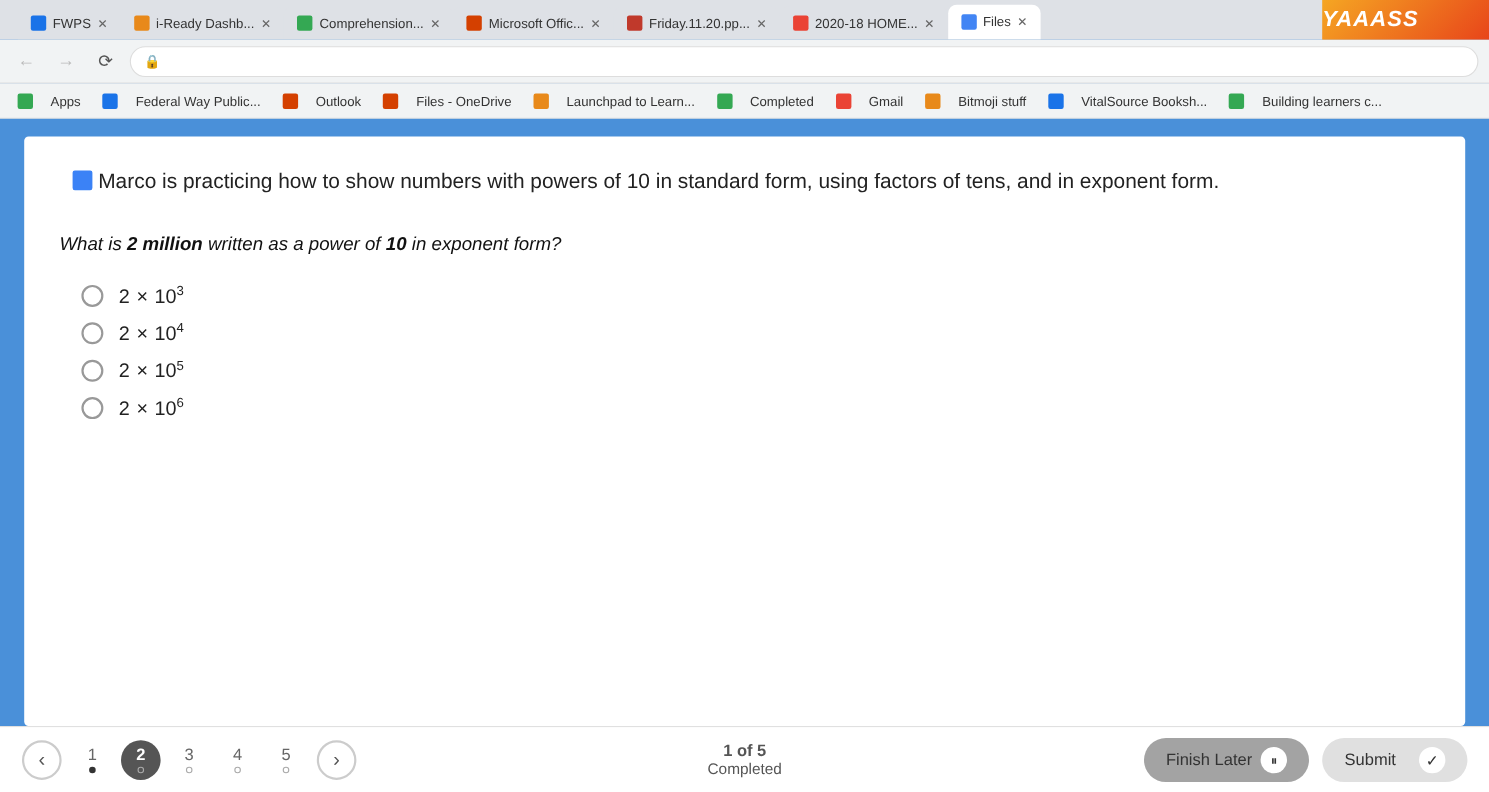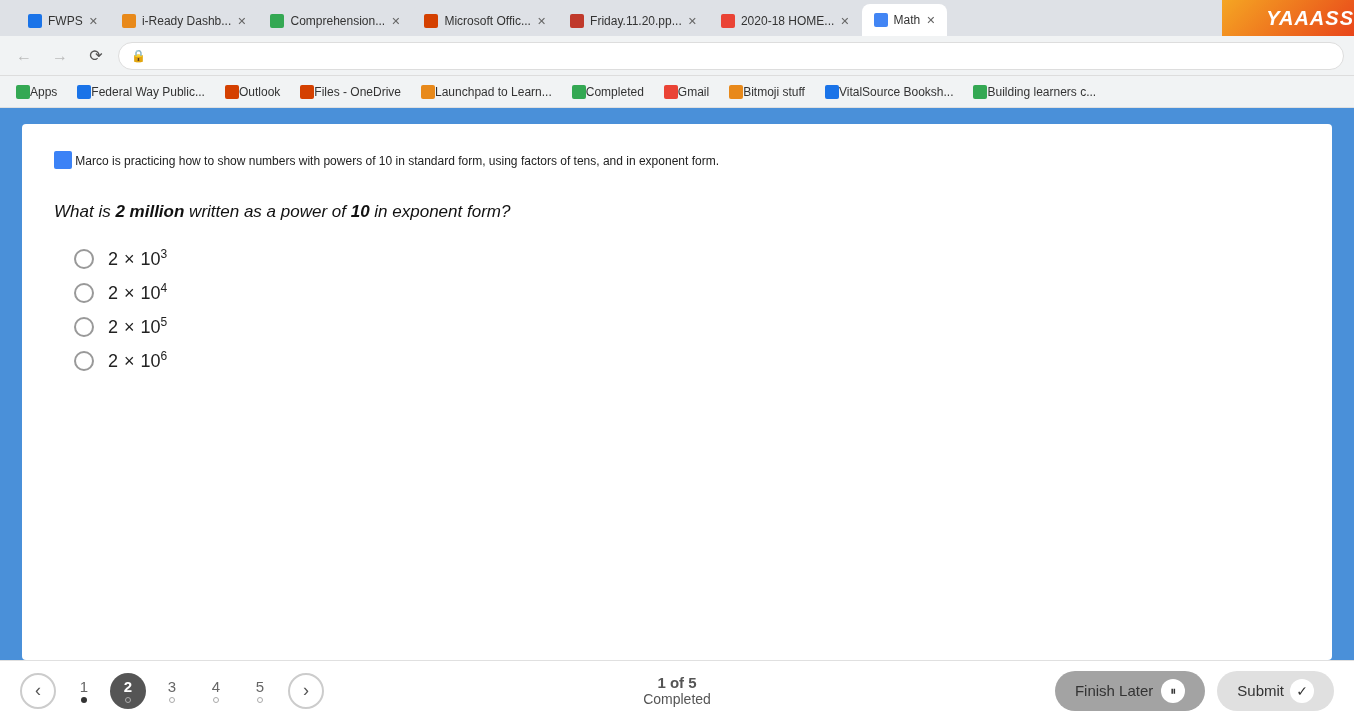--- a/index.html
+++ b/index.html
@@ -38,26 +38,26 @@
     .tab-favicon { width: 14px; height: 14px; border-radius: 2px; flex-shrink: 0; }
     .tab-label { overflow: hidden; text-overflow: ellipsis; white-space: nowrap; flex: 1; }
     .tab-close { font-size: 11px; color: #666; cursor: pointer; flex-shrink: 0; }
     .tab-new { width: 28px; height: 28px; display: flex; align-items: center; justify-content: center; font-size: 18px; color: #555; cursor: pointer; background: none; border: none; }
 
     
     .yaaass-area {
       position: absolute;
       right: 0;
       top: 0;
-      width: 132px;
+      width: 152px;
       height: 36px;
       background: linear-gradient(135deg, #f5a623, #e8451a);
       display: flex;
       align-items: center;
-      justify-content: flex-end;
+      justify-content: flex-start;
       overflow: hidden;
     }
     .yaaass-text { color: #fff; font-weight: bold; font-size: 20px; font-style: italic; letter-spacing: 1px; }
 
     
     .address-bar {
       background: #f1f3f4;
       height: 40px;
       display: flex;
       align-items: center;
@@ -90,21 +90,21 @@
       align-items: center;
       padding: 0 8px;
       gap: 4px;
       flex-shrink: 0;
       border-bottom: 1px solid #e0e0e0;
       overflow: hidden;
     }
     .bookmark-item {
       display: flex;
       align-items: center;
-      gap: 0;
+      gap: 16px;
       padding: 2px 8px;
       border-radius: 4px;
       font-size: 12px;
       color: #333;
       cursor: pointer;
       white-space: nowrap;
     }
     .bm-icon { width: 14px; height: 14px; border-radius: 2px; flex-shrink: 0; }
 
     
@@ -147,24 +147,25 @@
       height: 18px;
       background: #3b82f6;
       border-radius: 2px;
       display: inline-block;
       margin-right: 0;
       vertical-align: middle;
       position: relative;
       top: -2px;
     }
     .context-text {
-      font-size: 12px;
+      font-size: 19px;
       color: #222;
       line-height: 1.5;
       margin-bottom: 28px;
+      margin-left: 12px;
     }
     .question-text {
       font-size: 17px;
       color: #111;
       margin-bottom: 24px;
       line-height: 1.5;
       font-style: italic;
     }
 
     .answer-options { display: flex; flex-direction: column; gap: 12px; padding-left: 20px; }
@@ -270,21 +271,21 @@
       border: none;
       display: flex;
       align-items: center;
       justify-content: center;
       font-size: 12px;
       color: #333;
     }
     .submit-btn {
       display: flex;
       align-items: center;
-      gap: 6px;
+      gap: 21px;
       background: #e0e0e0;
       border: none;
       border-radius: 24px;
       padding: 8px 20px;
       font-size: 15px;
       color: #333;
       cursor: pointer;
       height: 40px;
     }
     .check-icon {
@@ -341,21 +342,21 @@
     <span class="tab-label">Friday.11.20.pp...</span>
     <span class="tab-close">✕</span>
   </div>
         <div class="tab">
     <div class="tab-favicon fav-home"></div>
     <span class="tab-label">2020-18 HOME...</span>
     <span class="tab-close">✕</span>
   </div>
         <div class="tab active">
     <div class="tab-favicon fav-math"></div>
-    <span class="tab-label">Math</span>
+    <span class="tab-label">Files</span>
     <span class="tab-close">✕</span>
   </div>
       </div>
     <button class="tab-new">+</button>
     <div class="yaaass-area">
       <span class="yaaass-text">YAAASS</span>
     </div>
   </div>
 
   <div class="address-bar">

